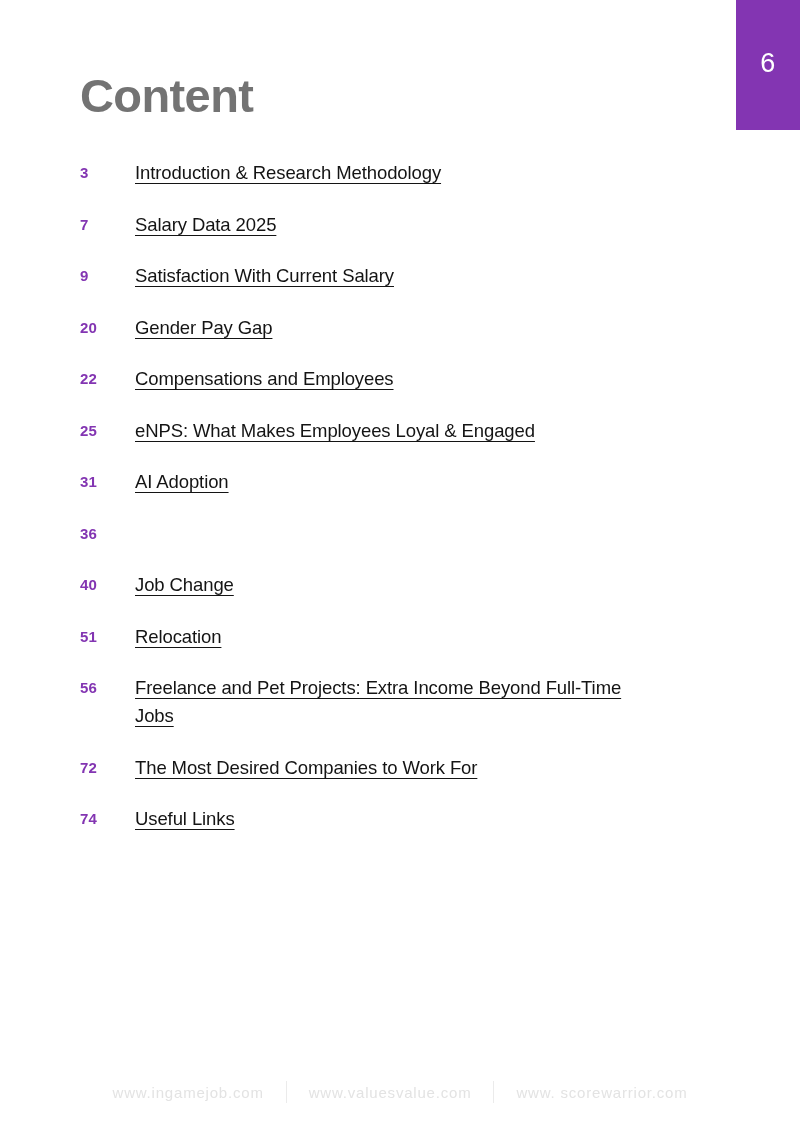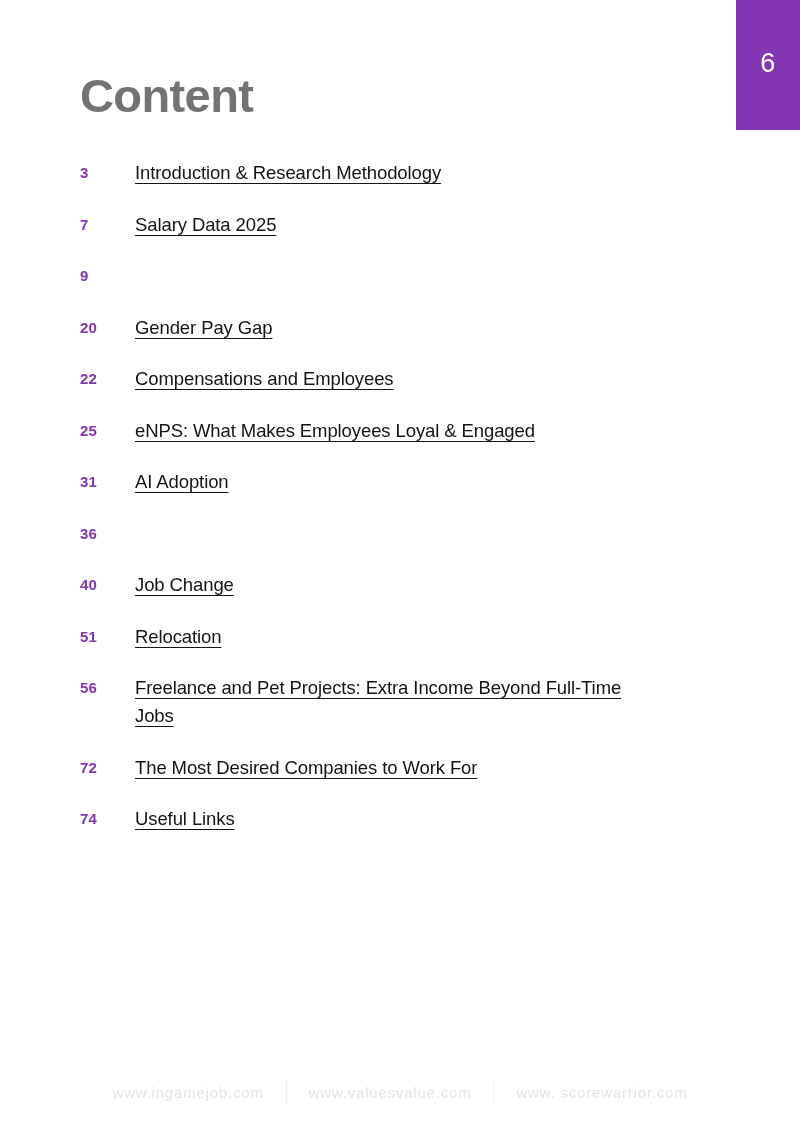--- a/index.html
+++ b/index.html
@@ -137,20 +137,21 @@
     <div class="toc-row">
       <div class="toc-number">3</div>
       <a class="toc-title"><span>Introduction &amp; Research Methodology</span></a>
     </div>
     <div class="toc-row">
       <div class="toc-number">7</div>
       <a class="toc-title"><span>Salary Data 2025</span></a>
     </div>
     <div class="toc-row">
       <div class="toc-number">9</div>
+      <a class="toc-title"><span>Satisfaction With Current Salary</span></a>
     </div>
     <div class="toc-row">
       <div class="toc-number">20</div>
       <a class="toc-title"><span>Gender Pay Gap</span></a>
     </div>
     <div class="toc-row">
       <div class="toc-number">22</div>
       <a class="toc-title"><span>Compensations and Employees</span></a>
     </div>
     <div class="toc-row">

